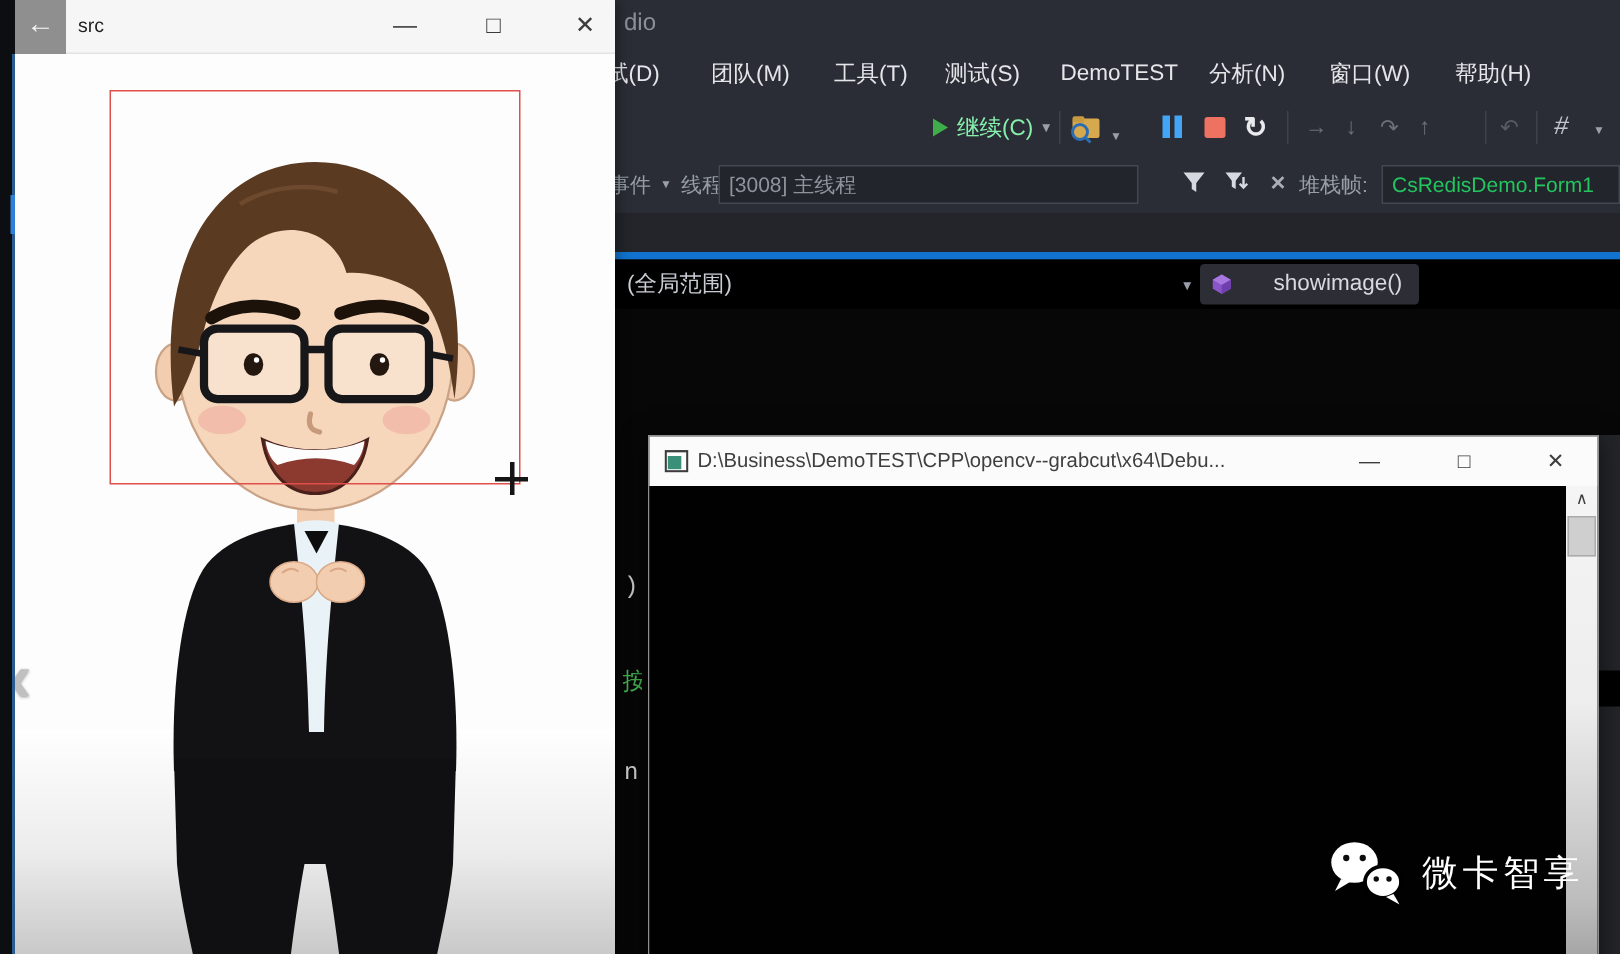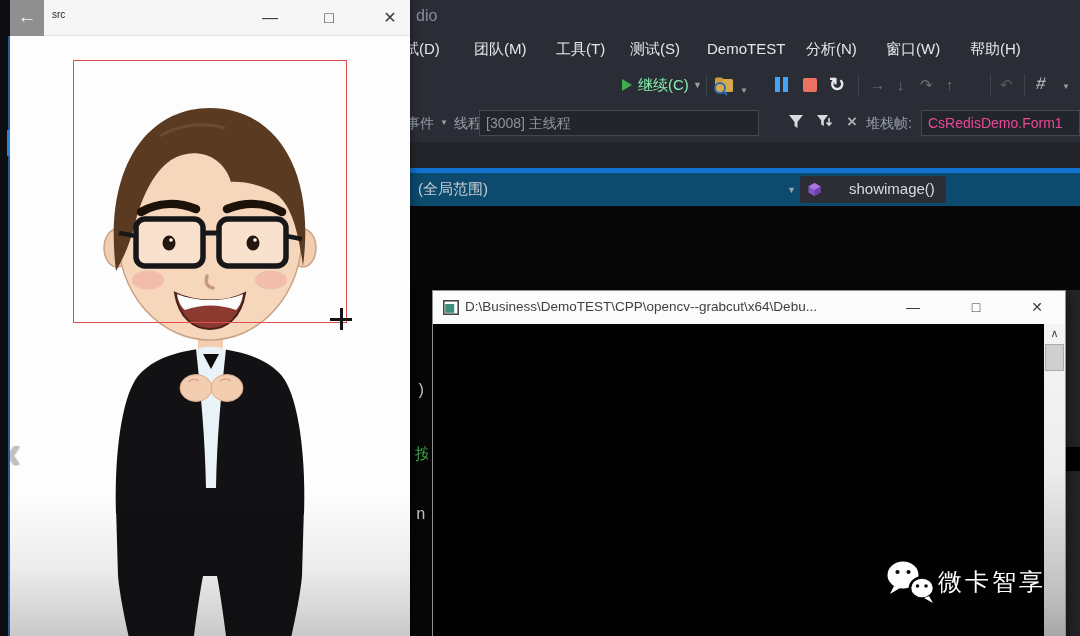--- a/index.html
+++ b/index.html
@@ -21,21 +21,21 @@
   .tbtxt { color:#969da6; font-size:14px; white-space:nowrap; }
   .dd-arrow { color:#9aa0a8; font-size:9px; }
   .play-tri { width:0; height:0; border-left:10px solid #3fae4a; border-top:6px solid transparent;
               border-bottom:6px solid transparent; }
   .pause-bar { width:5px; height:15px; background:#42a5f5; display:inline-block; }
   .stop-sq { width:14px; height:14px; background:#ee7261; border-radius:2px; }
   .step-glyph { color:#6b7078; font-size:15px; }
   .ghost-glyph { color:#565b63; font-size:15px; }
   .vs-tabstrip { left:0; top:142px; width:1080px; height:26px; background:#23252a; }
   .vs-blueline { left:0; top:168px; width:1080px; height:5px; background:#1173cf; }
-  .vs-navbar { left:0; top:173px; width:1080px; height:33px; background:#0c4a6e; }
+  .vs-navbar { left:0; top:173px; width:1080px; height:33px; background:#000000; }
   .nav-scope { left:418px; top:7px; color:#c9ccd2; font-size:15px; }
   .nav-member-box { left:800px; top:3px; width:146px; height:27px; background:#2d2e35; border-radius:3px; }
   .nav-member { left:828px; top:7px; color:#d8dadf; font-size:15px;margin-left:21px; }
   .vs-editor { left:0; top:206px; width:1080px; height:430px; background:#070708; }
   .code-frag { font-family:"Liberation Mono", monospace; font-size:16px; }
   .right-sliver { left:1066px; top:290px; width:14px; height:346px; background:#232529; }
   .right-notch { left:1066px; top:447px; width:14px; height:24px; background:#000; }
 
   
   .console-win { left:432px; top:290px; width:634px; height:360px; background:#010101;
@@ -50,36 +50,36 @@
   .scroll-arrow { left:0; top:0; width:21px; height:20px; color:#3f3f3f; font-size:11px;
                   text-align:center; line-height:18px; }
   .scroll-thumb { left:1px; top:20px; width:19px; height:27px; background:#cfcfcf; border:1px solid #ababab; }
 
   
   .src-win { left:10px; top:0; width:400px; height:636px; background:#fff; z-index:30;
              box-shadow:2px 0 8px rgba(0,0,0,.35); }
   .src-titlebar { left:0; top:0; width:100%; height:36px; background:#f6f6f6; border-bottom:1px solid #e2e2e2; }
   .back-box { left:0; top:0; width:34px; height:36px; background:#8f8f8f; color:#f5f5f5;
               font-size:19px; text-align:center; line-height:34px; }
-  .src-title { left:42px; top:9px; color:#1f1f1f; font-size:10px; }
+  .src-title { left:42px; top:9px; color:#1f1f1f; font-size:13px; }
   .src-client { left:0; top:36px; width:400px; height:600px; background:#fff; overflow:hidden; }
   .sel-rect { left:63px; top:24px; width:274px; height:263px; border:1.6px solid #df4f4b; }
   .crosshair { left:320px; top:272px; width:22px; height:22px; }
   .crosshair .h { position:absolute; left:0; top:10px; width:22px; height:2.6px; background:#151515; }
   .crosshair .v { position:absolute; left:10px; top:0; width:2.6px; height:22px; background:#151515; }
   .nav-chevron { left:-4px; top:392px; color:#c0c0c0; font-size:46px; font-weight:bold;
                  text-shadow:0 1px 2px rgba(120,120,120,.7); line-height:46px; }
 
   
   .left-strip { left:0; top:0; width:10px; height:636px; background:#0c0e12; z-index:40; }
   .left-blue { left:8px; top:36px; width:2px; height:600px; background:#2b5c8f; z-index:41; }
   .left-blue-bright { left:7px; top:130px; width:3px; height:26px; background:#2f80d8; z-index:42; }
 
   
-  .watermark { left:884px; top:558px; z-index:50; display:flex; align-items:center; }
+  .watermark { left:884px; top:558px; z-index:50; display:flex; align-items:center; gap:10px; }
   .wm-text { color:#ffffff; font-size:24px; letter-spacing:3px; white-space:nowrap; }
 </style>
 </head>
 <body>
 
 <div class="screen">
 
   <div class="abs vs-titlebar">
     <span class="abs vs-title-frag">dio</span>
   </div>
@@ -138,21 +138,21 @@
     <svg class="abs" style="left:788px;top:10px" width="16" height="16" viewBox="0 0 16 16">
       <path d="M1,1 H15 L9.5,8 V14 L6.5,12 V8 Z" fill="#d6dae0"></path>
     </svg>
     <svg class="abs" style="left:816px;top:10px" width="18" height="16" viewBox="0 0 18 16">
       <path d="M1,1 H12 L7.8,6.5 V12 L5.2,10.5 V6.5 Z" fill="#d6dae0"></path>
       <path d="M13,4 v7 M10.5,8.5 L13,11 L15.5,8.5" stroke="#d6dae0" stroke-width="1.6" fill="none"></path>
     </svg>
     <span class="abs" style="left:847px;top:8px;color:#a9aeb6;font-size:17px;font-weight:bold">×</span>
 
     <span class="abs tbtxt" style="left:866px;top:11px">堆栈帧:</span>
-    <div class="abs combo" style="left:921px;top:6px;width:159px;height:26px;color:#ec4899">
+    <div class="abs combo" style="left:921px;top:6px;width:159px;height:26px;color:#22c55e">
       <span>CsRedisDemo.Form1</span>
     </div>
   </div>
 
   <div class="abs vs-tabstrip"></div>
   <div class="abs vs-blueline"></div>
 
   <div class="abs vs-navbar">
     <span class="abs nav-scope">(全局范围)</span>
     <span class="abs dd-arrow" style="left:787px;top:12px">▼</span>

